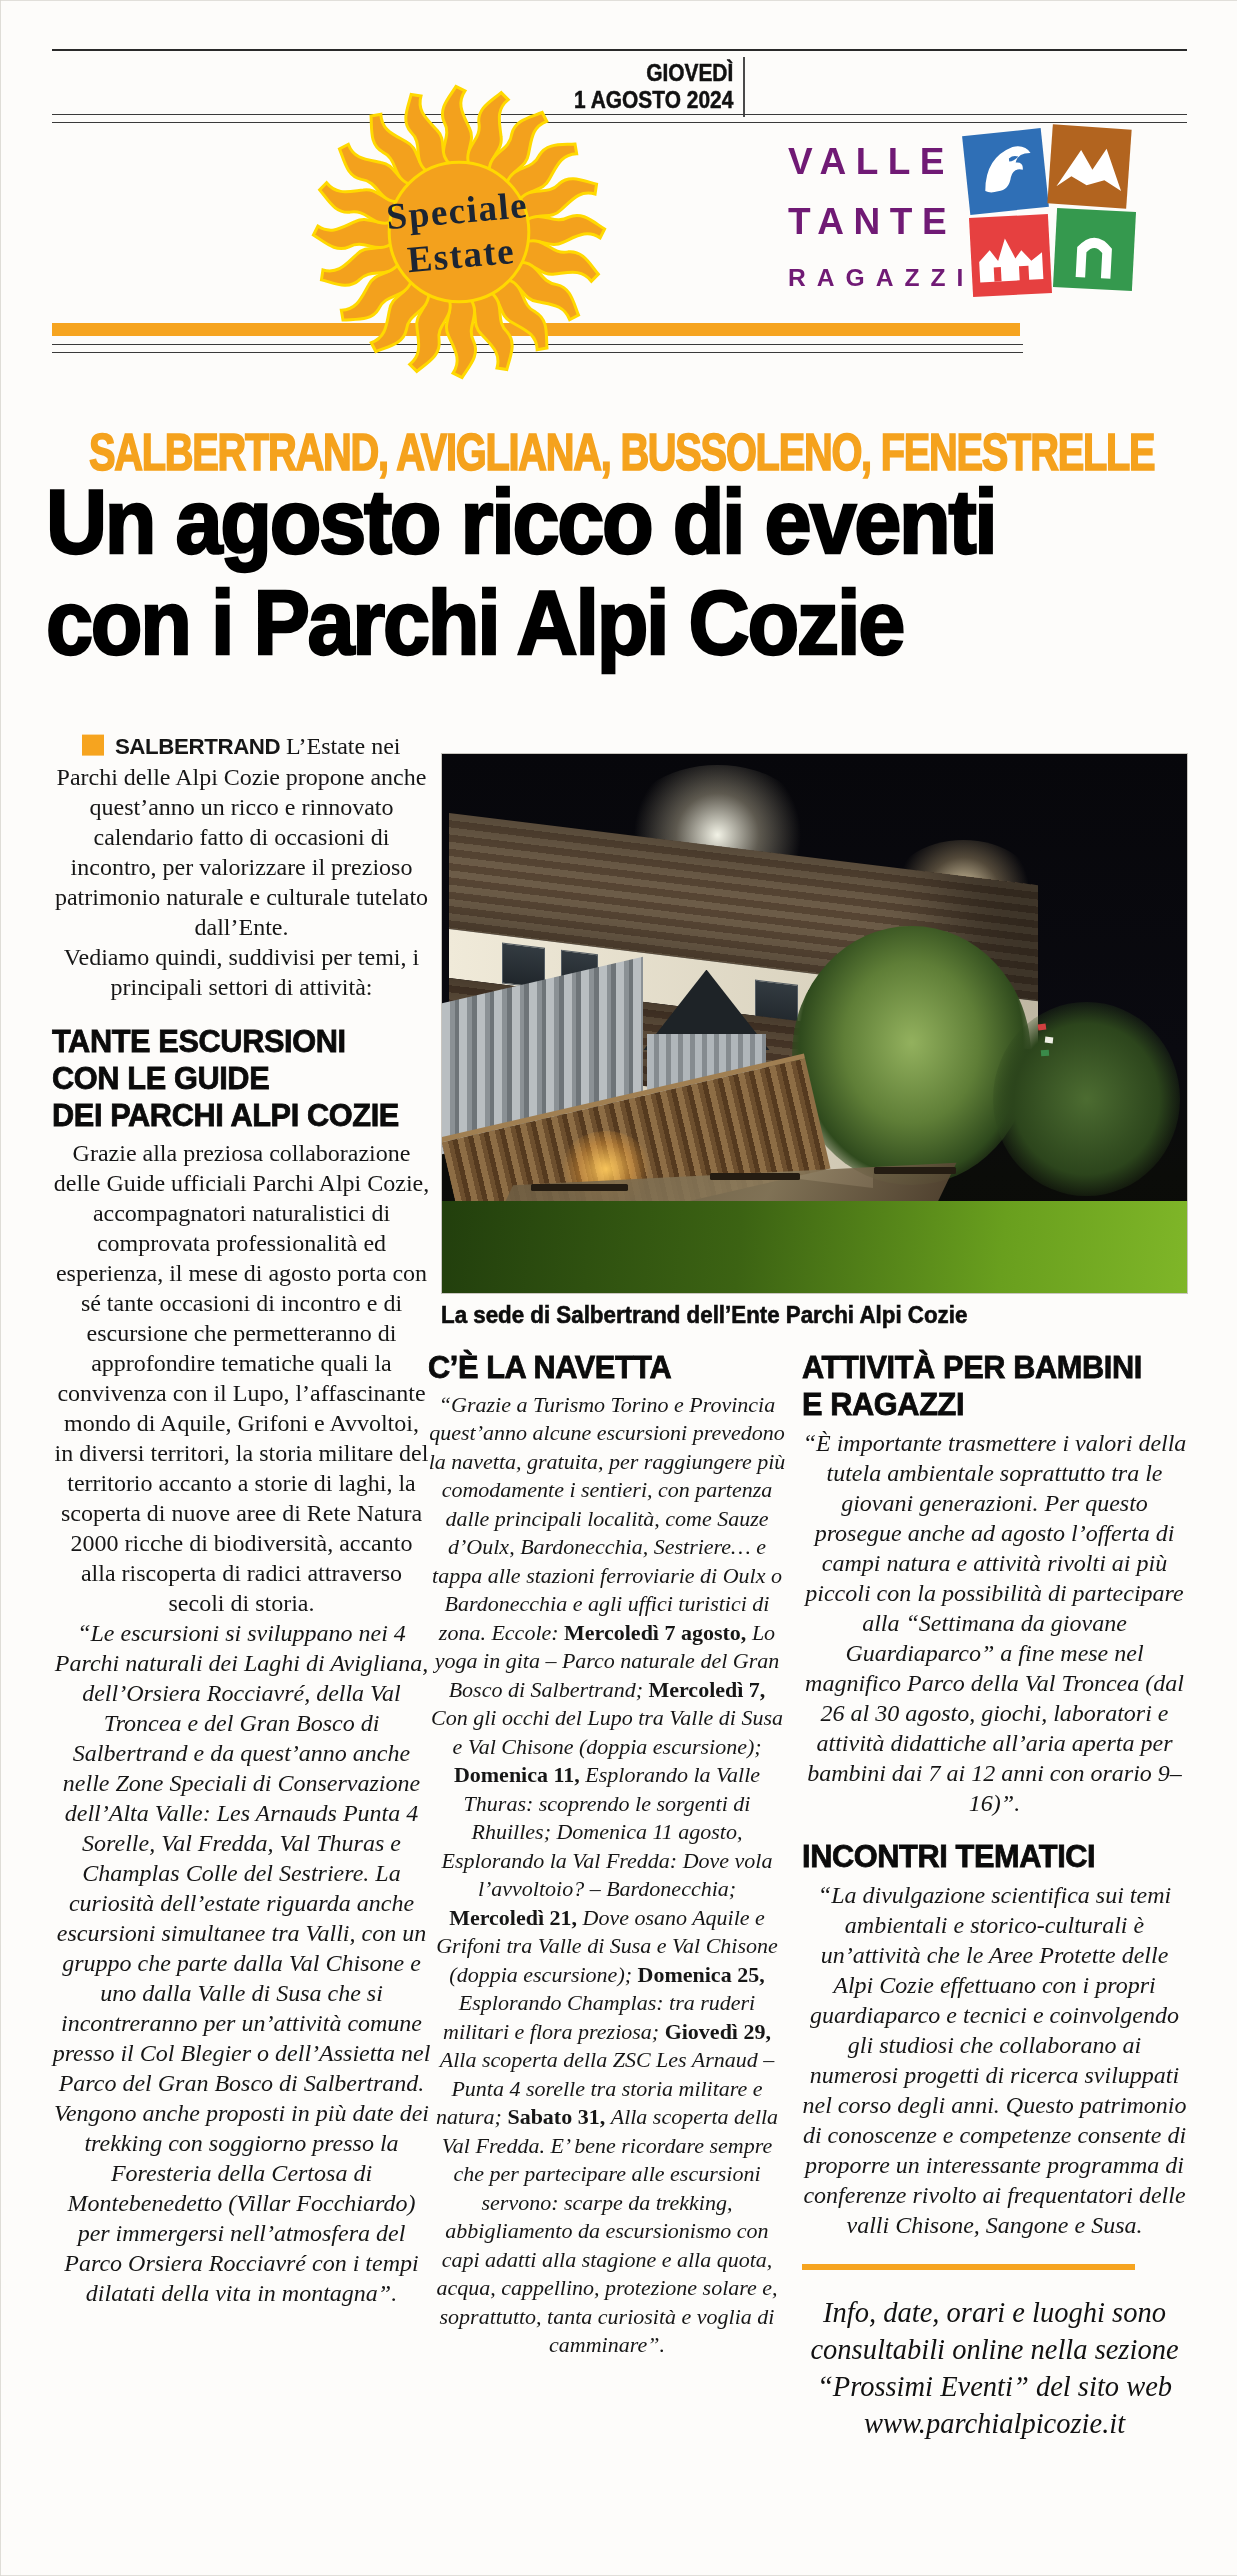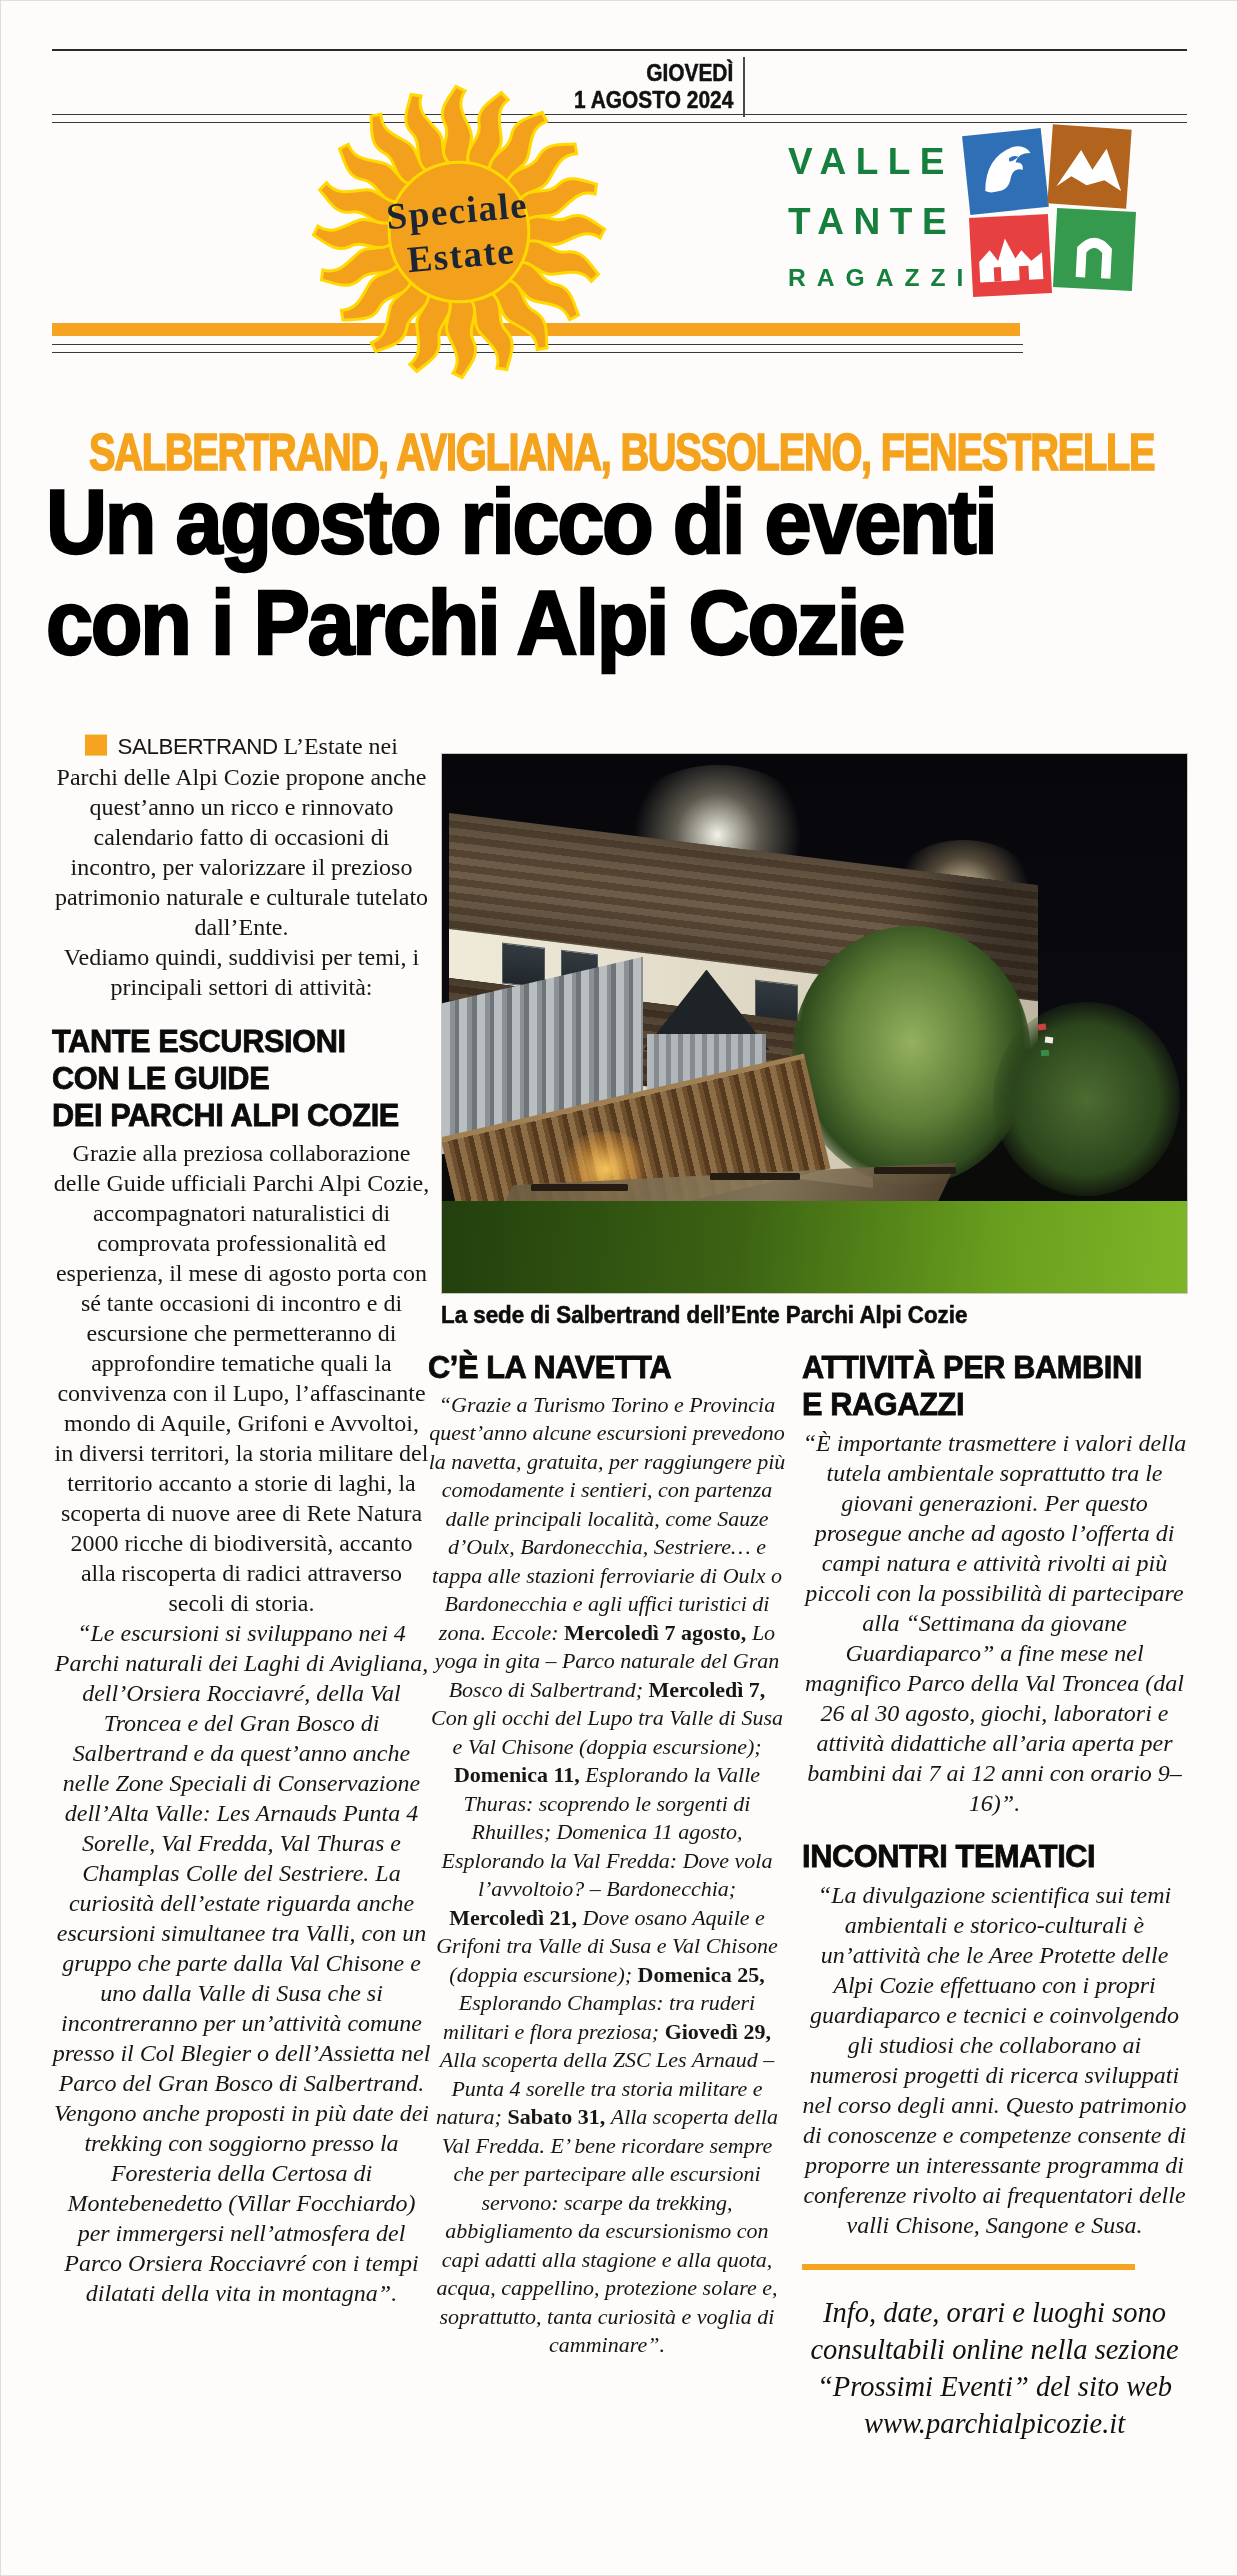--- a/index.html
+++ b/index.html
@@ -18,21 +18,21 @@
   .dbl1{left:52px;top:114px;width:1135px;}
   .bar-orange{position:absolute;left:52px;top:323px;width:968px;height:12.7px;background:#f6a41f;}
   .dbl2{left:52px;top:344px;width:971px;}
 
   
   .sun{position:absolute;left:303px;top:76px;width:312px;height:312px;z-index:3;}
   .sun text{font-family:"Liberation Serif",serif;font-weight:bold;letter-spacing:1px;}
 
   
   .vst{position:absolute;left:788px;top:132px;width:353px;height:194px;z-index:2;display:flex;}
-  .vst-text{width:178px;font-family:"Liberation Sans",sans-serif;color:#15803d;}
+  .vst-text{width:178px;font-family:"Liberation Sans",sans-serif;color:#701a75;}
   .vst-l1,.vst-l2{font-size:37px;font-weight:bold;letter-spacing:9.5px;line-height:60px;}
   .vst-l3{font-size:24.6px;font-weight:bold;letter-spacing:11px;line-height:51px;}
   .vst-tiles{position:relative;width:174px;height:194px;}
   .tile{position:absolute;width:79px;height:79px;}
   .tile svg{width:100%;height:100%;overflow:visible;}
 
   
   .kicker{position:absolute;left:89px;top:423px;font-family:"Liberation Sans",sans-serif;font-weight:bold;
           font-size:51px;color:#f5a21d;-webkit-text-stroke:1.6px #f5a21d;letter-spacing:-1.6px;
           transform:scaleX(.78);transform-origin:0 0;white-space:nowrap;}
@@ -47,21 +47,21 @@
   .col2{left:428px;top:1349px;width:358px;font-size:22px;line-height:28.5px;}
   .col3{left:802px;top:1349px;width:385px;font-size:24px;line-height:30px;}
   .sec-h{font-family:"Liberation Sans",sans-serif;font-weight:bold;font-size:32px;line-height:37px;
          color:#0b0b0b;-webkit-text-stroke:0.8px #0b0b0b;letter-spacing:-0.4px;text-align:left;
          white-space:pre-line;transform:scaleX(.96);transform-origin:0 0;margin:0;}
   .sp-above{margin-top:20.6px;}
   .sp-below{margin-bottom:4.8px;}
   .bullet{display:inline-block;width:21.4px;height:21.4px;background:#f6a41f;margin-right:11px;transform:translateY(1.6px);}
   .run-i{font-style:italic;}
   .run-b{font-weight:bold;margin-top:16px;}
-  .run-bs{font-family:"Liberation Sans",sans-serif;font-weight:normal;font-size:.93em;letter-spacing:-0.4px;}
+  .run-bs{font-family:"Liberation Sans",sans-serif;font-weight:bold;font-size:.93em;letter-spacing:-0.4px;}
   .ital{font-style:italic;}
   .outro-rule{height:5.5px;background:#f6a41f;width:333px;margin:24px 0 24px 0;}
   .outro{font-style:italic;font-size:28.5px;line-height:37px;text-align:left;color:#111;}
 
   
   .photo{position:absolute;left:441px;top:753px;width:745px;height:539px;overflow:hidden;
          border:0.8px solid #c9c6c0;background:#08080c;}
   .photo div{position:absolute;}
   .ph-sky{inset:0;background:linear-gradient(180deg,#07070b 0%,#0a0a10 55%,#0b0c09 78%,#0a0b07 100%);}
   .ph-glow{border-radius:50%;}

